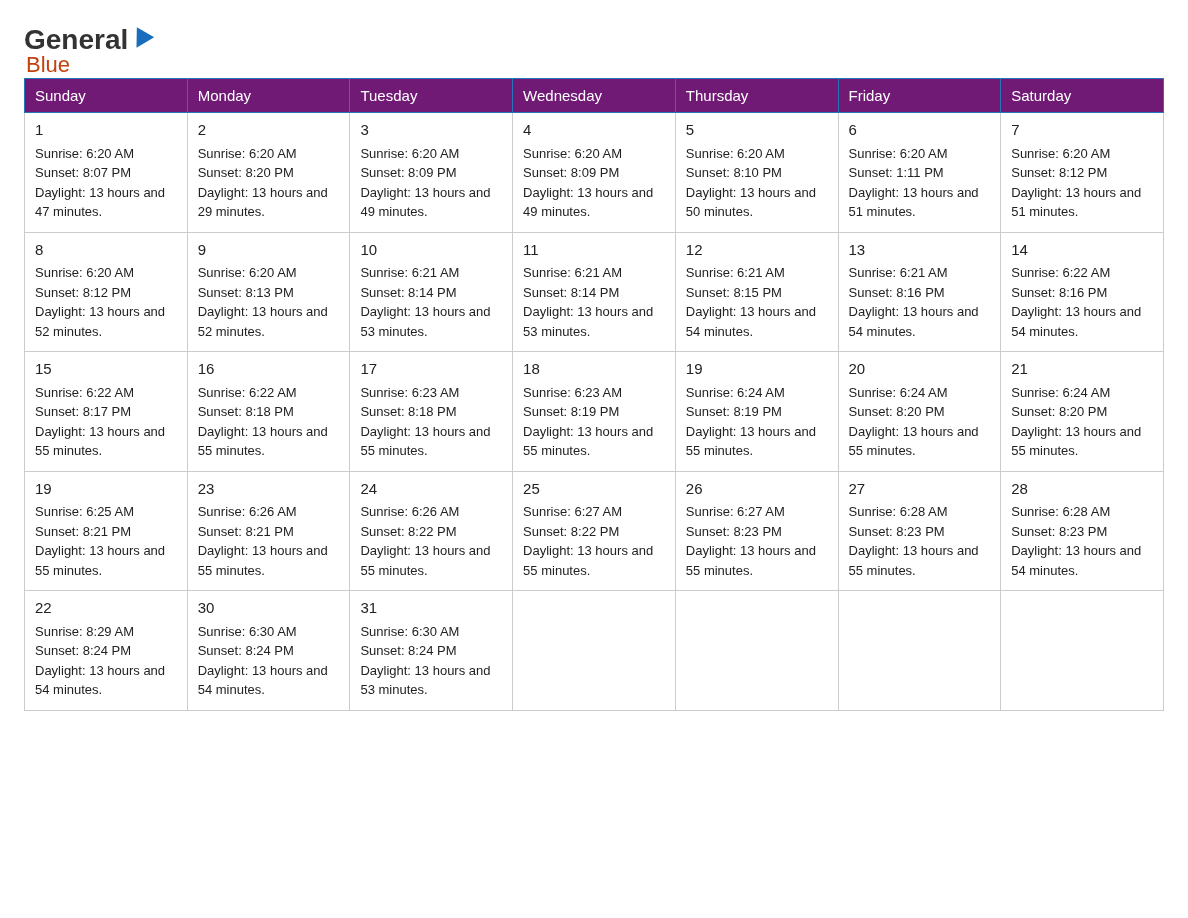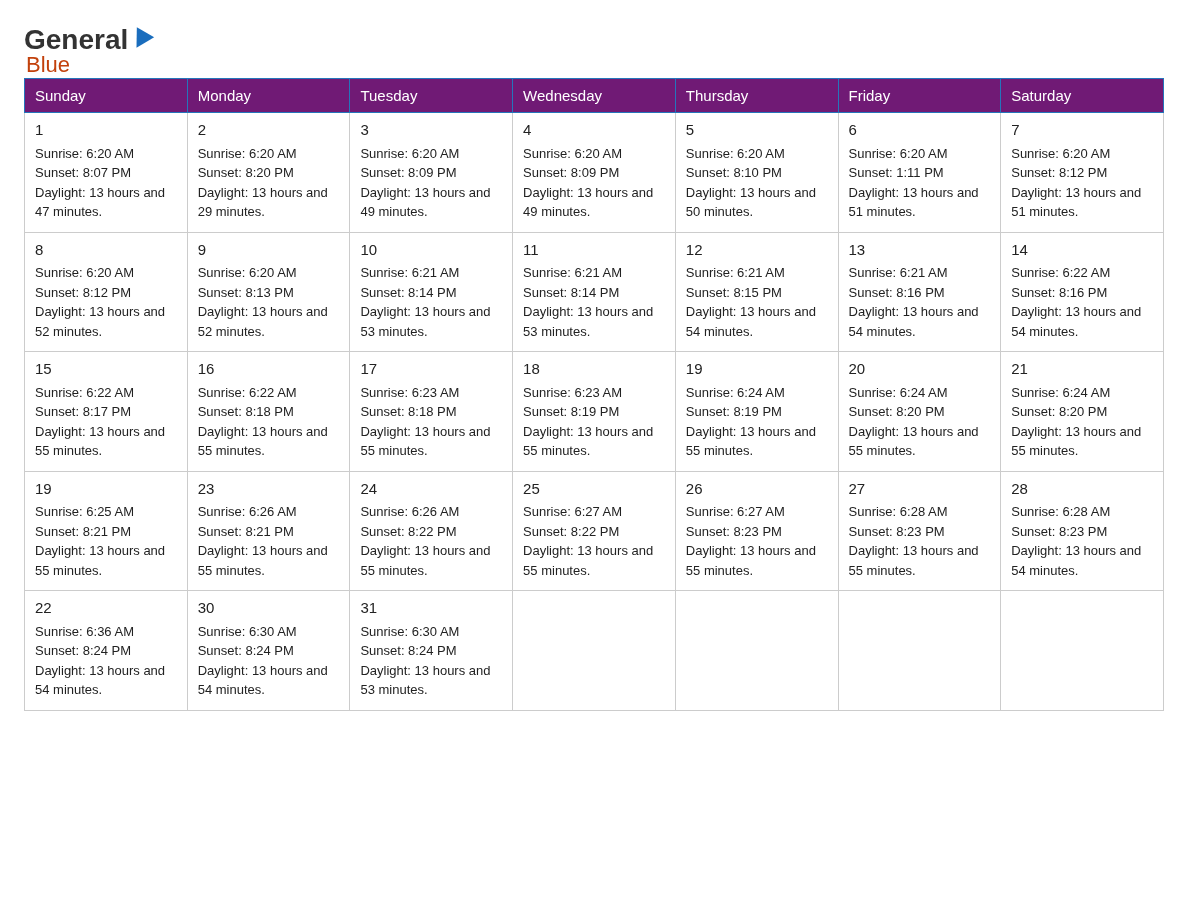--- a/index.html
+++ b/index.html
@@ -151,21 +151,21 @@
       <tr class="week-row">
         <td><span class="day-num">19</span><span>Sunrise: 6:25 AM</span><br><span>Sunset: 8:21 PM</span><br><span>Daylight: 13 hours and 55 minutes.</span></td>
         <td><span class="day-num">23</span><span>Sunrise: 6:26 AM</span><br><span>Sunset: 8:21 PM</span><br><span>Daylight: 13 hours and 55 minutes.</span></td>
         <td><span class="day-num">24</span><span>Sunrise: 6:26 AM</span><br><span>Sunset: 8:22 PM</span><br><span>Daylight: 13 hours and 55 minutes.</span></td>
         <td><span class="day-num">25</span><span>Sunrise: 6:27 AM</span><br><span>Sunset: 8:22 PM</span><br><span>Daylight: 13 hours and 55 minutes.</span></td>
         <td><span class="day-num">26</span><span>Sunrise: 6:27 AM</span><br><span>Sunset: 8:23 PM</span><br><span>Daylight: 13 hours and 55 minutes.</span></td>
         <td><span class="day-num">27</span><span>Sunrise: 6:28 AM</span><br><span>Sunset: 8:23 PM</span><br><span>Daylight: 13 hours and 55 minutes.</span></td>
         <td><span class="day-num">28</span><span>Sunrise: 6:28 AM</span><br><span>Sunset: 8:23 PM</span><br><span>Daylight: 13 hours and 54 minutes.</span></td>
       </tr>
       <tr class="week-row">
-        <td><span class="day-num">22</span><span>Sunrise: 6:36 AM</span><br><span>Sunset: 8:24 PM</span><br><span>Daylight: 13 hours and 54 minutes.</span></td>
+        <td><span class="day-num">22</span><span>Sunrise: 8:29 AM</span><br><span>Sunset: 8:24 PM</span><br><span>Daylight: 13 hours and 54 minutes.</span></td>
         <td><span class="day-num">30</span><span>Sunrise: 6:30 AM</span><br><span>Sunset: 8:24 PM</span><br><span>Daylight: 13 hours and 54 minutes.</span></td>
         <td><span class="day-num">31</span><span>Sunrise: 6:30 AM</span><br><span>Sunset: 8:24 PM</span><br><span>Daylight: 13 hours and 53 minutes.</span></td>
         <td class="empty-cell"></td>
         <td class="empty-cell"></td>
         <td class="empty-cell"></td>
         <td class="empty-cell"></td>
       </tr>
     </tbody>
 </table>
 

